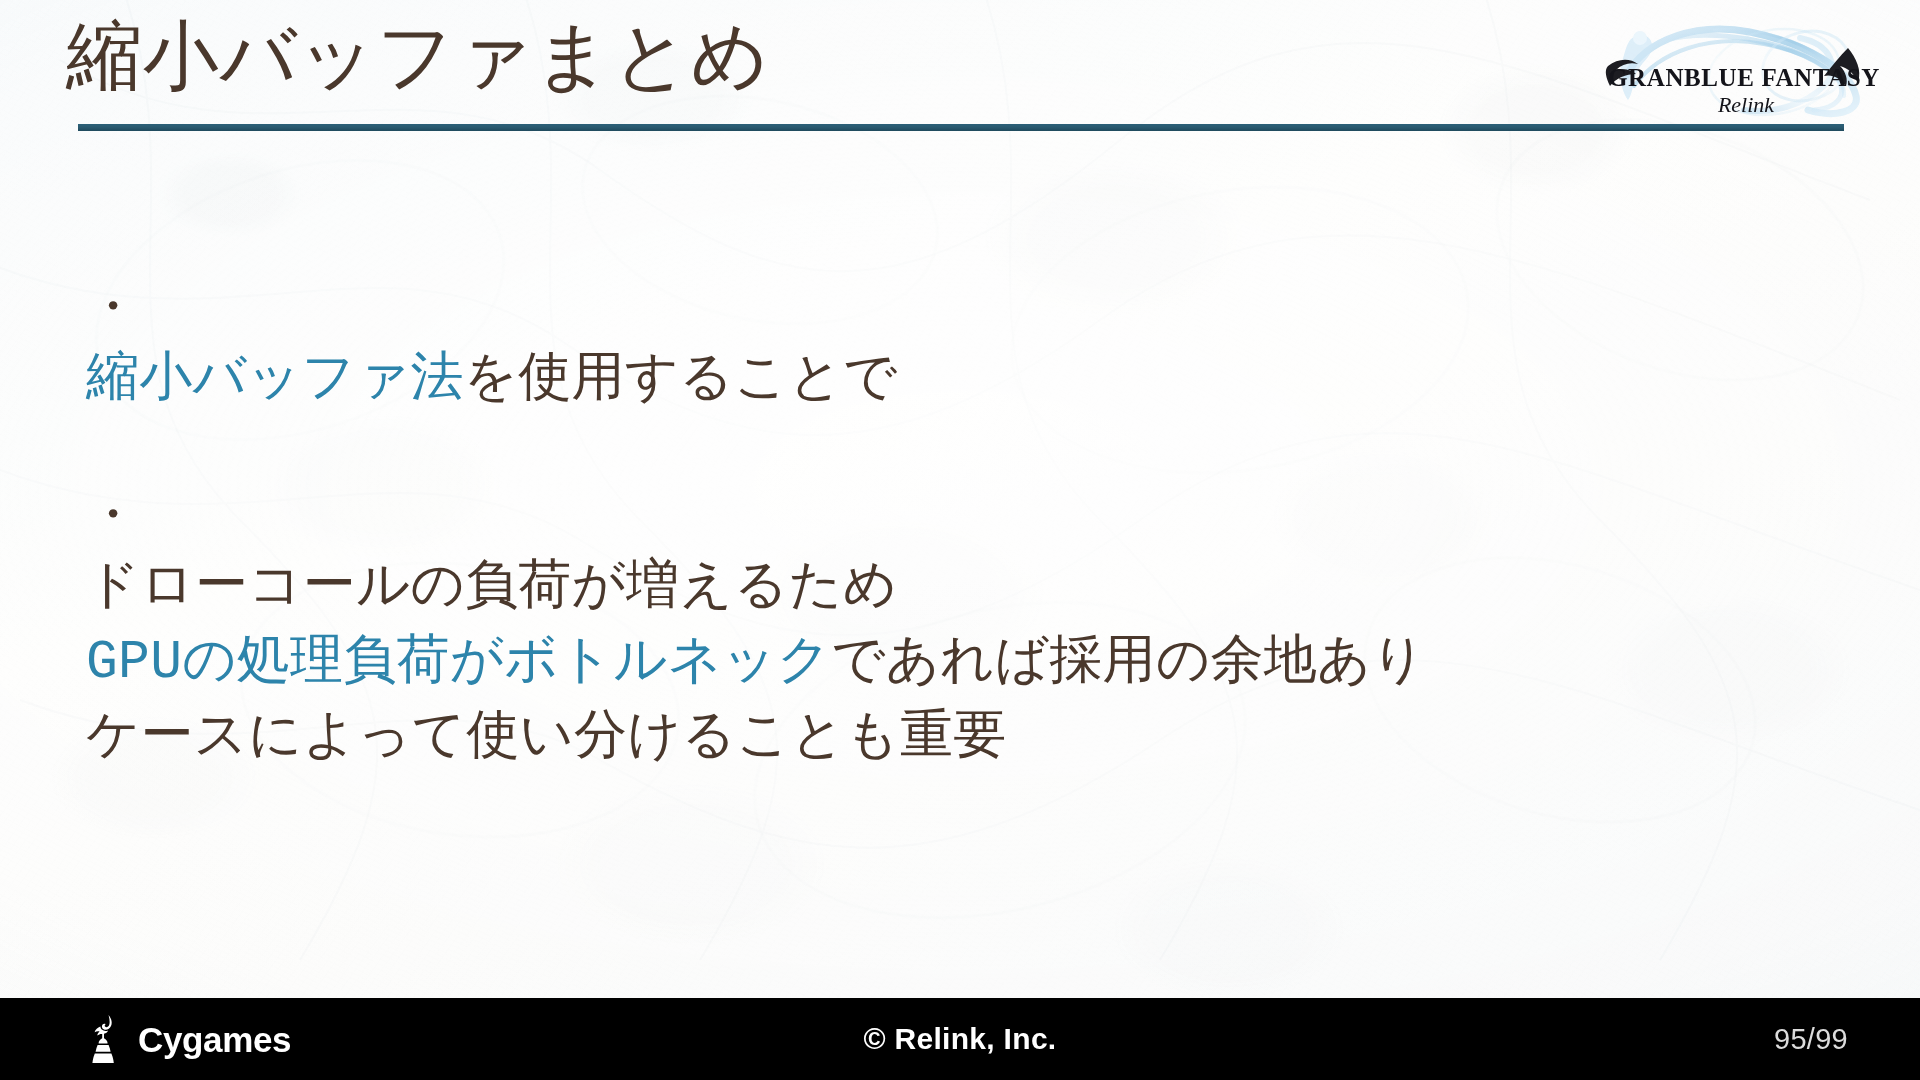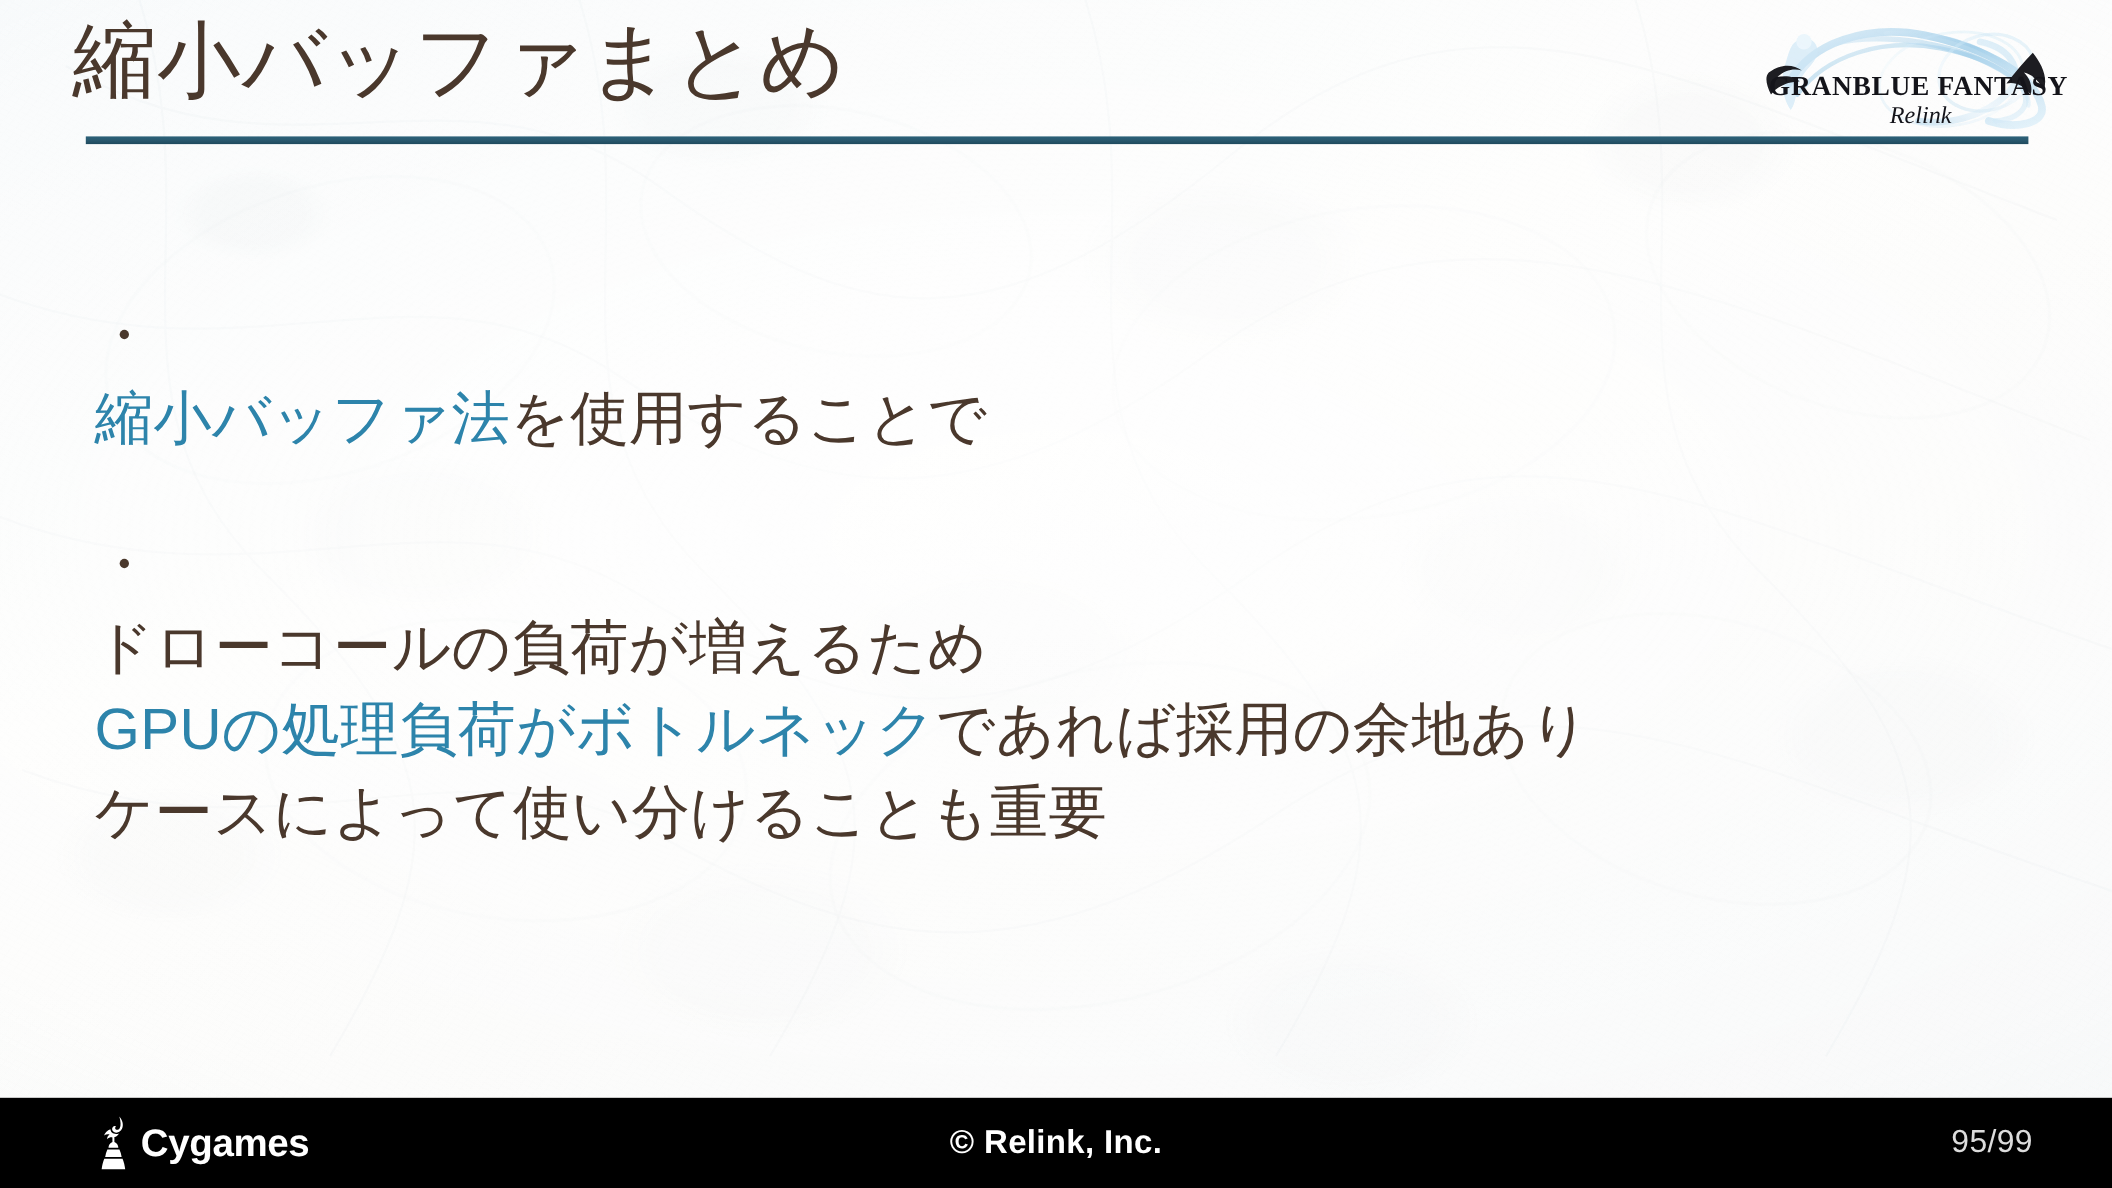--- a/index.html
+++ b/index.html
@@ -116,40 +116,40 @@
     top: 0;
     width: 62px;
     text-align: left;
     color: #4a382c;
     font-size: 53px;
     line-height: 75px;
   }
   .bullet-lines {
     margin-left: 62px;
   }
-  .line { display: block; white-space: nowrap; }
+  .line { display: block; white-space: nowrap; font-family: Liberation Mono, monospace; }
   .hl { color: #2d84ab; }
 
   
   .footer {
     position: absolute;
     left: 0;
     right: 0;
     bottom: 0;
     height: 82px;
     background: #000000;
   }
   .footer-logo {
     position: absolute;
     left: 84px;
     top: 50%;
     transform: translateY(-50%);
     display: flex;
     align-items: center;
-    gap: 4px;
+    gap: 14px;
   }
   .footer-logo svg { display: block; }
   .footer-logo-text {
     color: #ffffff;
     font-size: 35px;
     font-weight: bold;
     letter-spacing: -0.01em;
     line-height: 1;
   }
   .footer-copyright {

